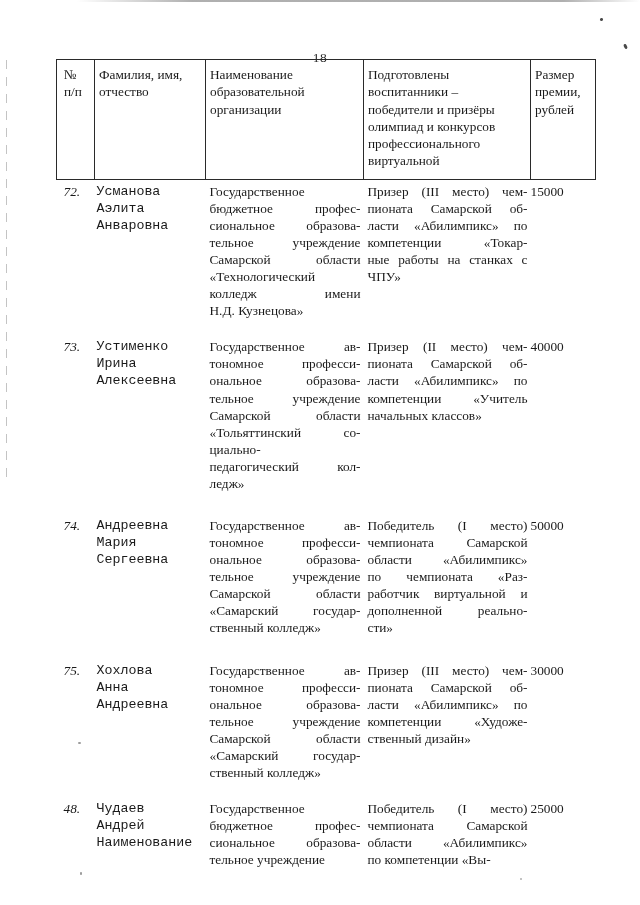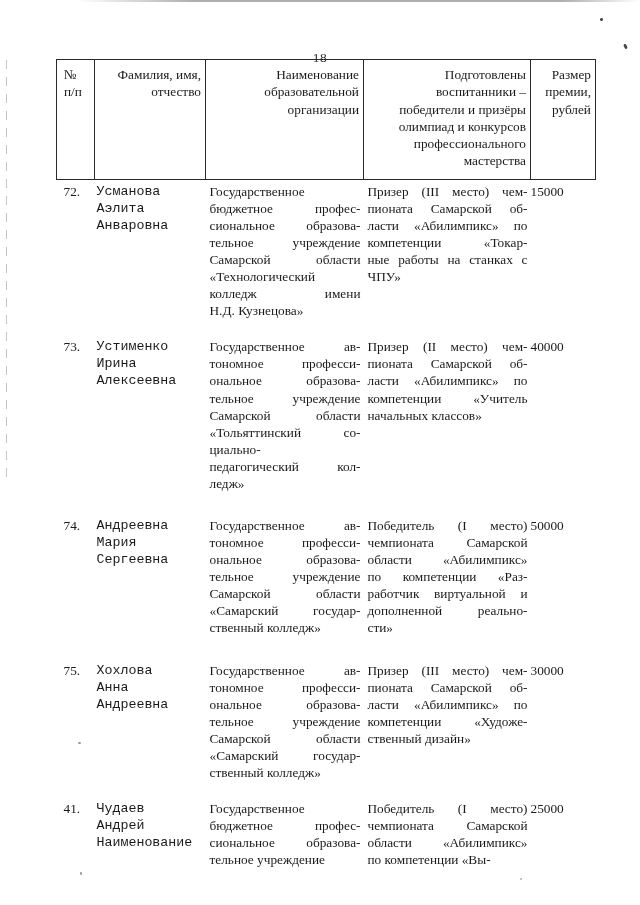--- a/index.html
+++ b/index.html
@@ -89,21 +89,21 @@
   table.doc-table col.c-num   { width: 38px;  }
   table.doc-table col.c-name  { width: 111px; }
   table.doc-table col.c-org   { width: 158px; }
   table.doc-table col.c-ach   { width: 167px; }
   table.doc-table col.c-prize { width: 65px;  }
 
   
   thead th {
     border: 1.15px solid #2a2a2a;
     vertical-align: top;
-    text-align: right;
+    text-align: left;
     font-weight: normal;
     padding: 6px 4px 9px 4px;
     line-height: 1.3;
     font-size: 13.3px;
   }
   thead th.th-num {
     text-align: left;
     padding-left: 7px;
   }
 
@@ -120,20 +120,21 @@
     font-size: 0;
     line-height: 0;
   }
   tbody tr.spacer.tall td { height: 22px; }
 
   td.cell-num {
     text-align: left;
     padding-left: 7px;
     padding-top: 3px;
     white-space: nowrap;
+    font-style: italic;
   }
   td.cell-name {
     padding-left: 2px;
     padding-top: 3px;
     font-family: Liberation Mono, monospace;
   }
   td.cell-org {
     padding-left: 4px;
     padding-right: 3px;
     padding-top: 3px;
@@ -191,21 +192,21 @@
         <col class="c-name">
         <col class="c-org">
         <col class="c-ach">
         <col class="c-prize">
     </colgroup>
     <thead>
       <tr>
         <th class="th-num"><span class="lines"><span>№</span><span>п/п</span></span></th>
         <th><span class="lines"><span>Фамилия, имя,</span><span>отчество</span></span></th>
         <th><span class="lines"><span>Наименование</span><span>образовательной</span><span>организации</span></span></th>
-        <th><span class="lines"><span>Подготовлены</span><span>воспитанники –</span><span>победители и призёры</span><span>олимпиад и конкурсов</span><span>профессионального</span><span>мастерства</span></span></th>
+        <th><span class="lines"><span>Подготовлены</span><span>воспитанники –</span><span>победители и призёры</span><span>олимпиад и конкурсов</span><span>профессионального</span><span>виртуальной</span></span></th>
         <th><span class="lines"><span>Размер</span><span>премии,</span><span>рублей</span></span></th>
       </tr>
     </thead>
     <tbody id="table-body">
         <tr>
           <td class="cell-num">72.</td>
           <td class="cell-name"><span class="lines"><span>Усманова</span><span>Аэлита</span><span>Анваровна</span></span></td>
           <td class="cell-org"><span class="just-lines"><span>Государственное</span><span>бюджетное профес-</span><span>сиональное образова-</span><span>тельное учреждение</span><span>Самарской области</span><span>«Технологический</span><span>колледж имени</span><span class="last-line">Н.Д. Кузнецова»</span></span></td>
           <td class="cell-ach"><span class="just-lines"><span>Призер (III место) чем-</span><span>пионата Самарской об-</span><span>ласти «Абилимпикс» по</span><span>компетенции «Токар-</span><span>ные работы на станках с</span><span class="last-line">ЧПУ»</span></span></td>
           <td class="cell-prize">15000</td>
@@ -220,38 +221,38 @@
           <td class="cell-ach"><span class="just-lines"><span>Призер (II место) чем-</span><span>пионата Самарской об-</span><span>ласти «Абилимпикс» по</span><span>компетенции «Учитель</span><span class="last-line">начальных классов»</span></span></td>
           <td class="cell-prize">40000</td>
         </tr>
         <tr class="spacer tall">
           <td colspan="5"></td>
         </tr>
         <tr>
           <td class="cell-num">74.</td>
           <td class="cell-name"><span class="lines"><span>Андреевна</span><span>Мария</span><span>Сергеевна</span></span></td>
           <td class="cell-org"><span class="just-lines"><span>Государственное ав-</span><span>тономное професси-</span><span>ональное образова-</span><span>тельное учреждение</span><span>Самарской области</span><span>«Самарский государ-</span><span class="last-line">ственный колледж»</span></span></td>
-          <td class="cell-ach"><span class="just-lines"><span>Победитель (I место)</span><span>чемпионата Самарской</span><span>области «Абилимпикс»</span><span>по компетенции «Раз-</span><span>работчик виртуальной и</span><span>дополненной реально-</span><span class="last-line">сти»</span></span></td>
+          <td class="cell-ach"><span class="just-lines"><span>Победитель (I место)</span><span>чемпионата Самарской</span><span>области «Абилимпикс»</span><span>по чемпионата «Раз-</span><span>работчик виртуальной и</span><span>дополненной реально-</span><span class="last-line">сти»</span></span></td>
           <td class="cell-prize">50000</td>
         </tr>
         <tr class="spacer tall">
           <td colspan="5"></td>
         </tr>
         <tr>
           <td class="cell-num">75.</td>
           <td class="cell-name"><span class="lines"><span>Хохлова</span><span>Анна</span><span>Андреевна</span></span></td>
           <td class="cell-org"><span class="just-lines"><span>Государственное ав-</span><span>тономное професси-</span><span>ональное образова-</span><span>тельное учреждение</span><span>Самарской области</span><span>«Самарский государ-</span><span class="last-line">ственный колледж»</span></span></td>
           <td class="cell-ach"><span class="just-lines"><span>Призер (III место) чем-</span><span>пионата Самарской об-</span><span>ласти «Абилимпикс» по</span><span>компетенции «Художе-</span><span class="last-line">ственный дизайн»</span></span></td>
           <td class="cell-prize">30000</td>
         </tr>
         <tr class="spacer">
           <td colspan="5"></td>
         </tr>
         <tr>
-          <td class="cell-num">41.</td>
+          <td class="cell-num">48.</td>
           <td class="cell-name"><span class="lines"><span>Чудаев</span><span>Андрей</span><span>Наименование</span></span></td>
           <td class="cell-org"><span class="just-lines"><span>Государственное</span><span>бюджетное профес-</span><span>сиональное образова-</span><span class="last-line">тельное учреждение</span></span></td>
           <td class="cell-ach"><span class="just-lines"><span>Победитель (I место)</span><span>чемпионата Самарской</span><span>области «Абилимпикс»</span><span class="last-line">по компетенции «Вы-</span></span></td>
           <td class="cell-prize">25000</td>
         </tr>
       </tbody>
   </table>
 </div>
 
 </body></html>

